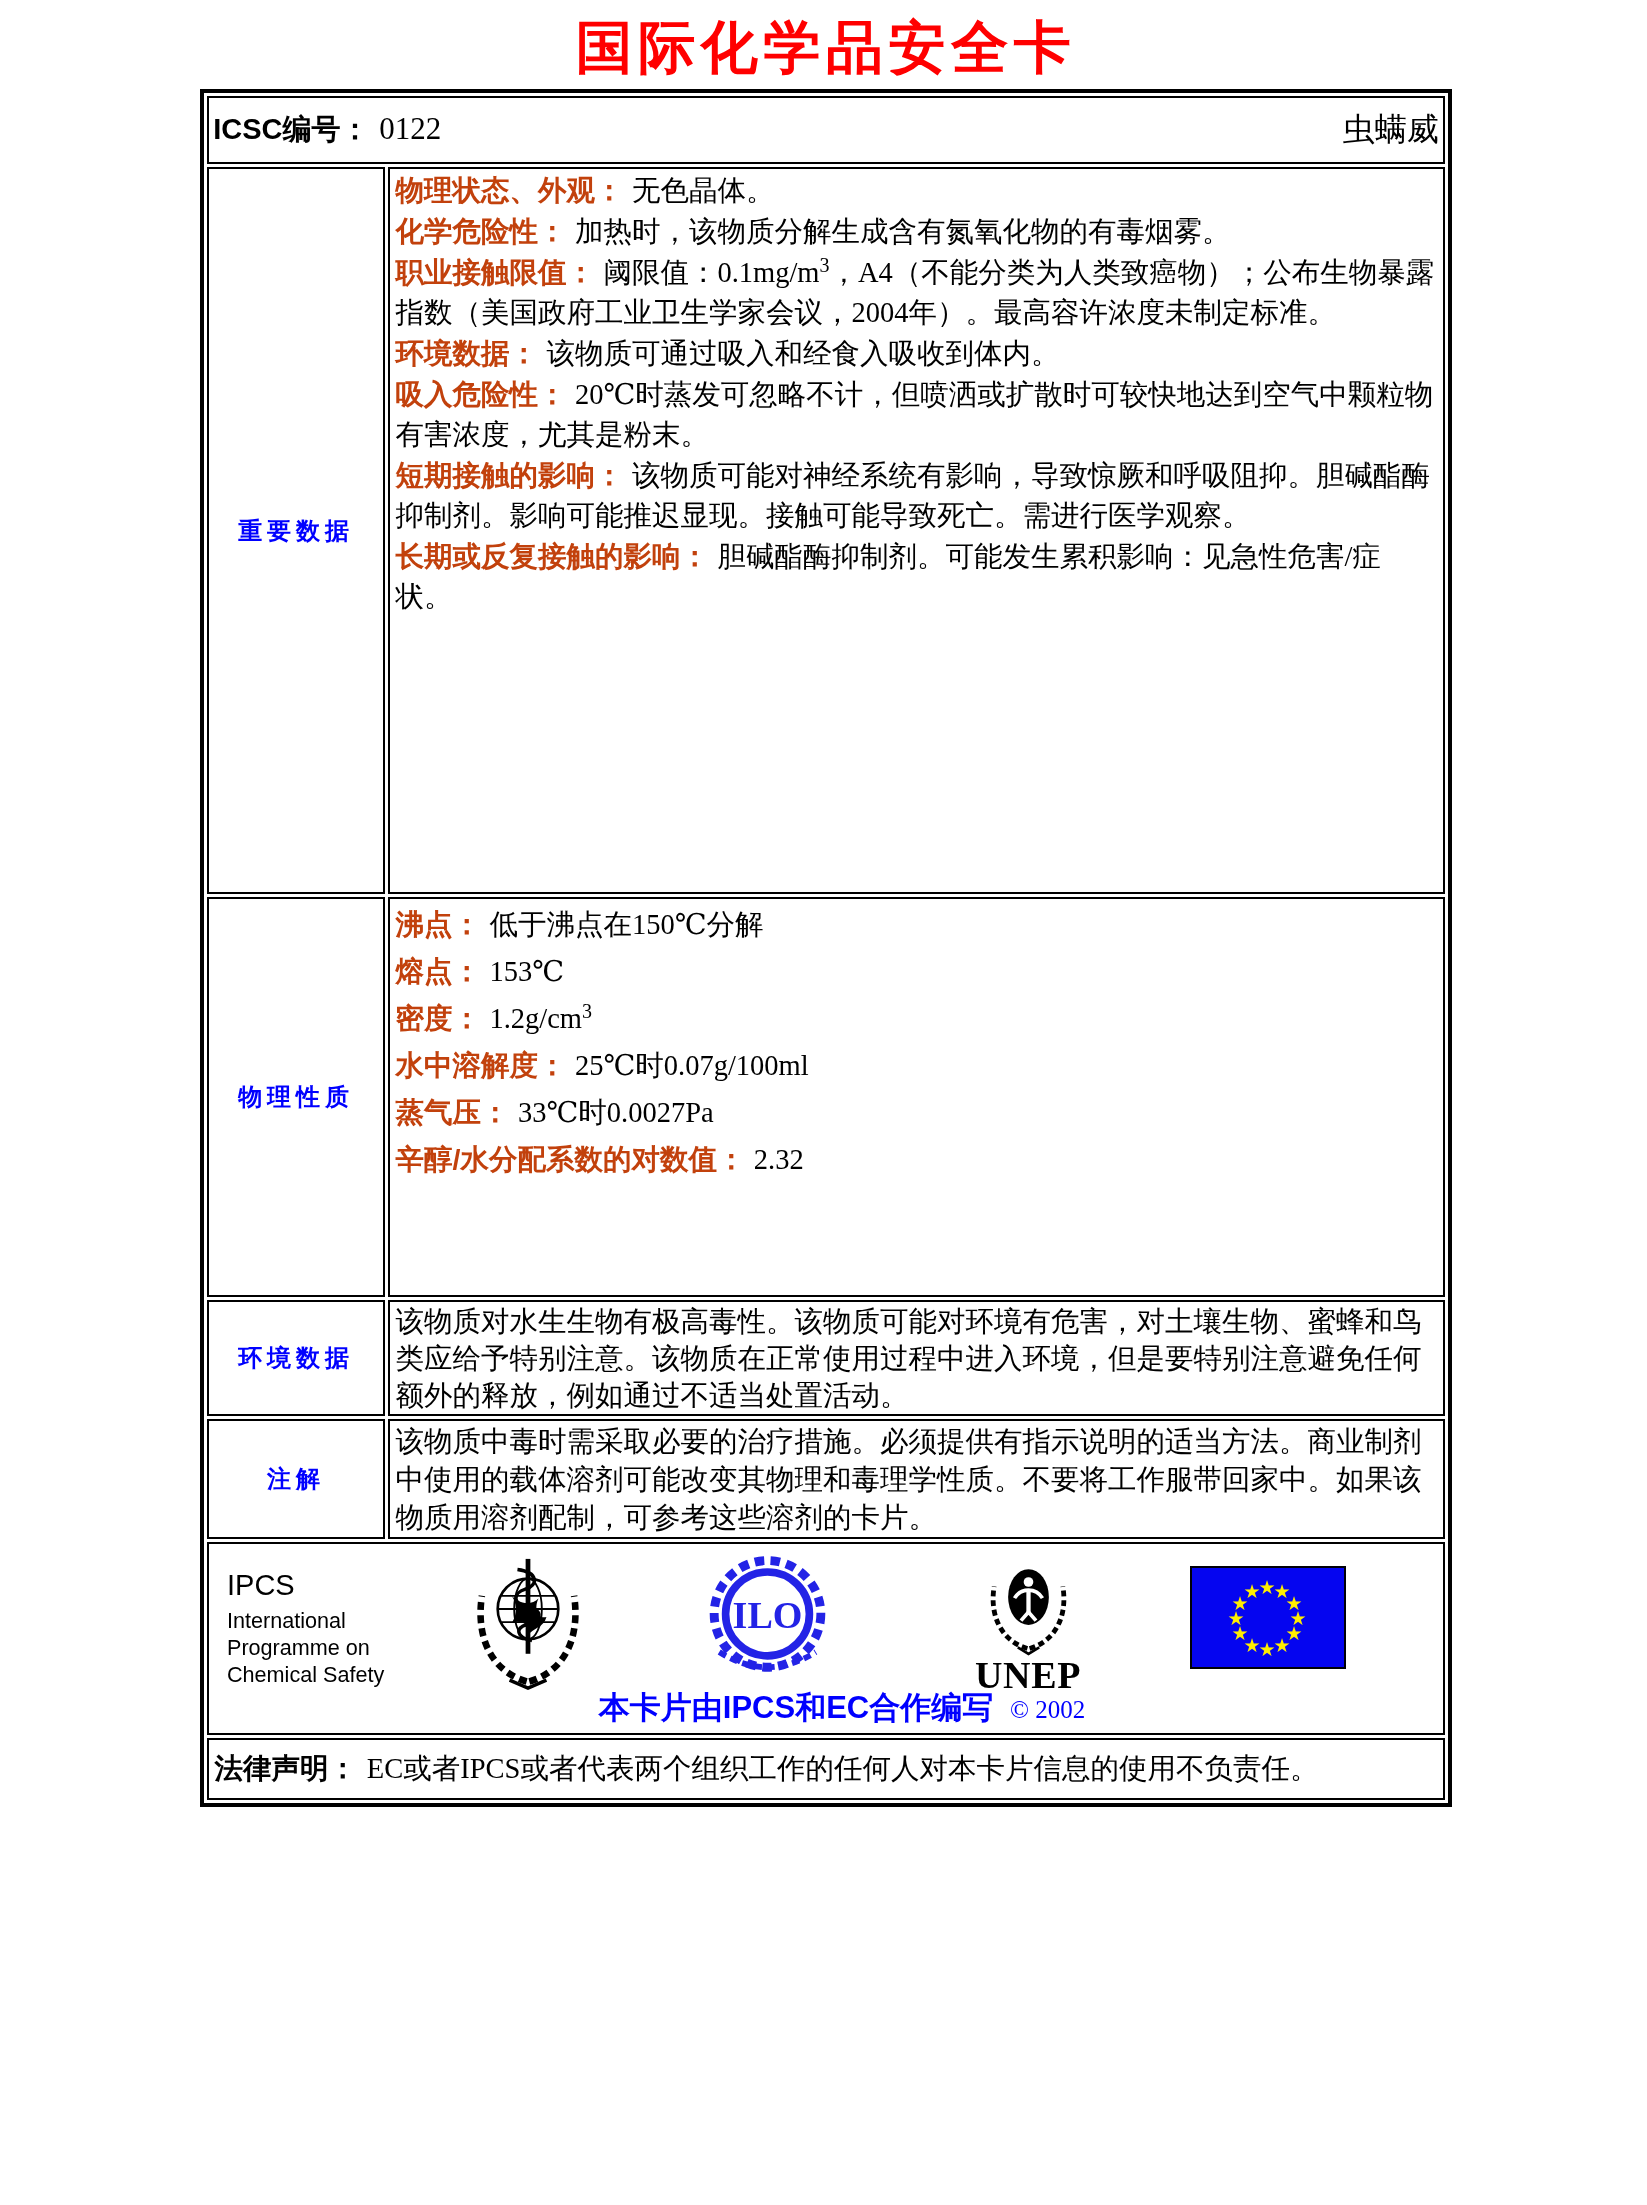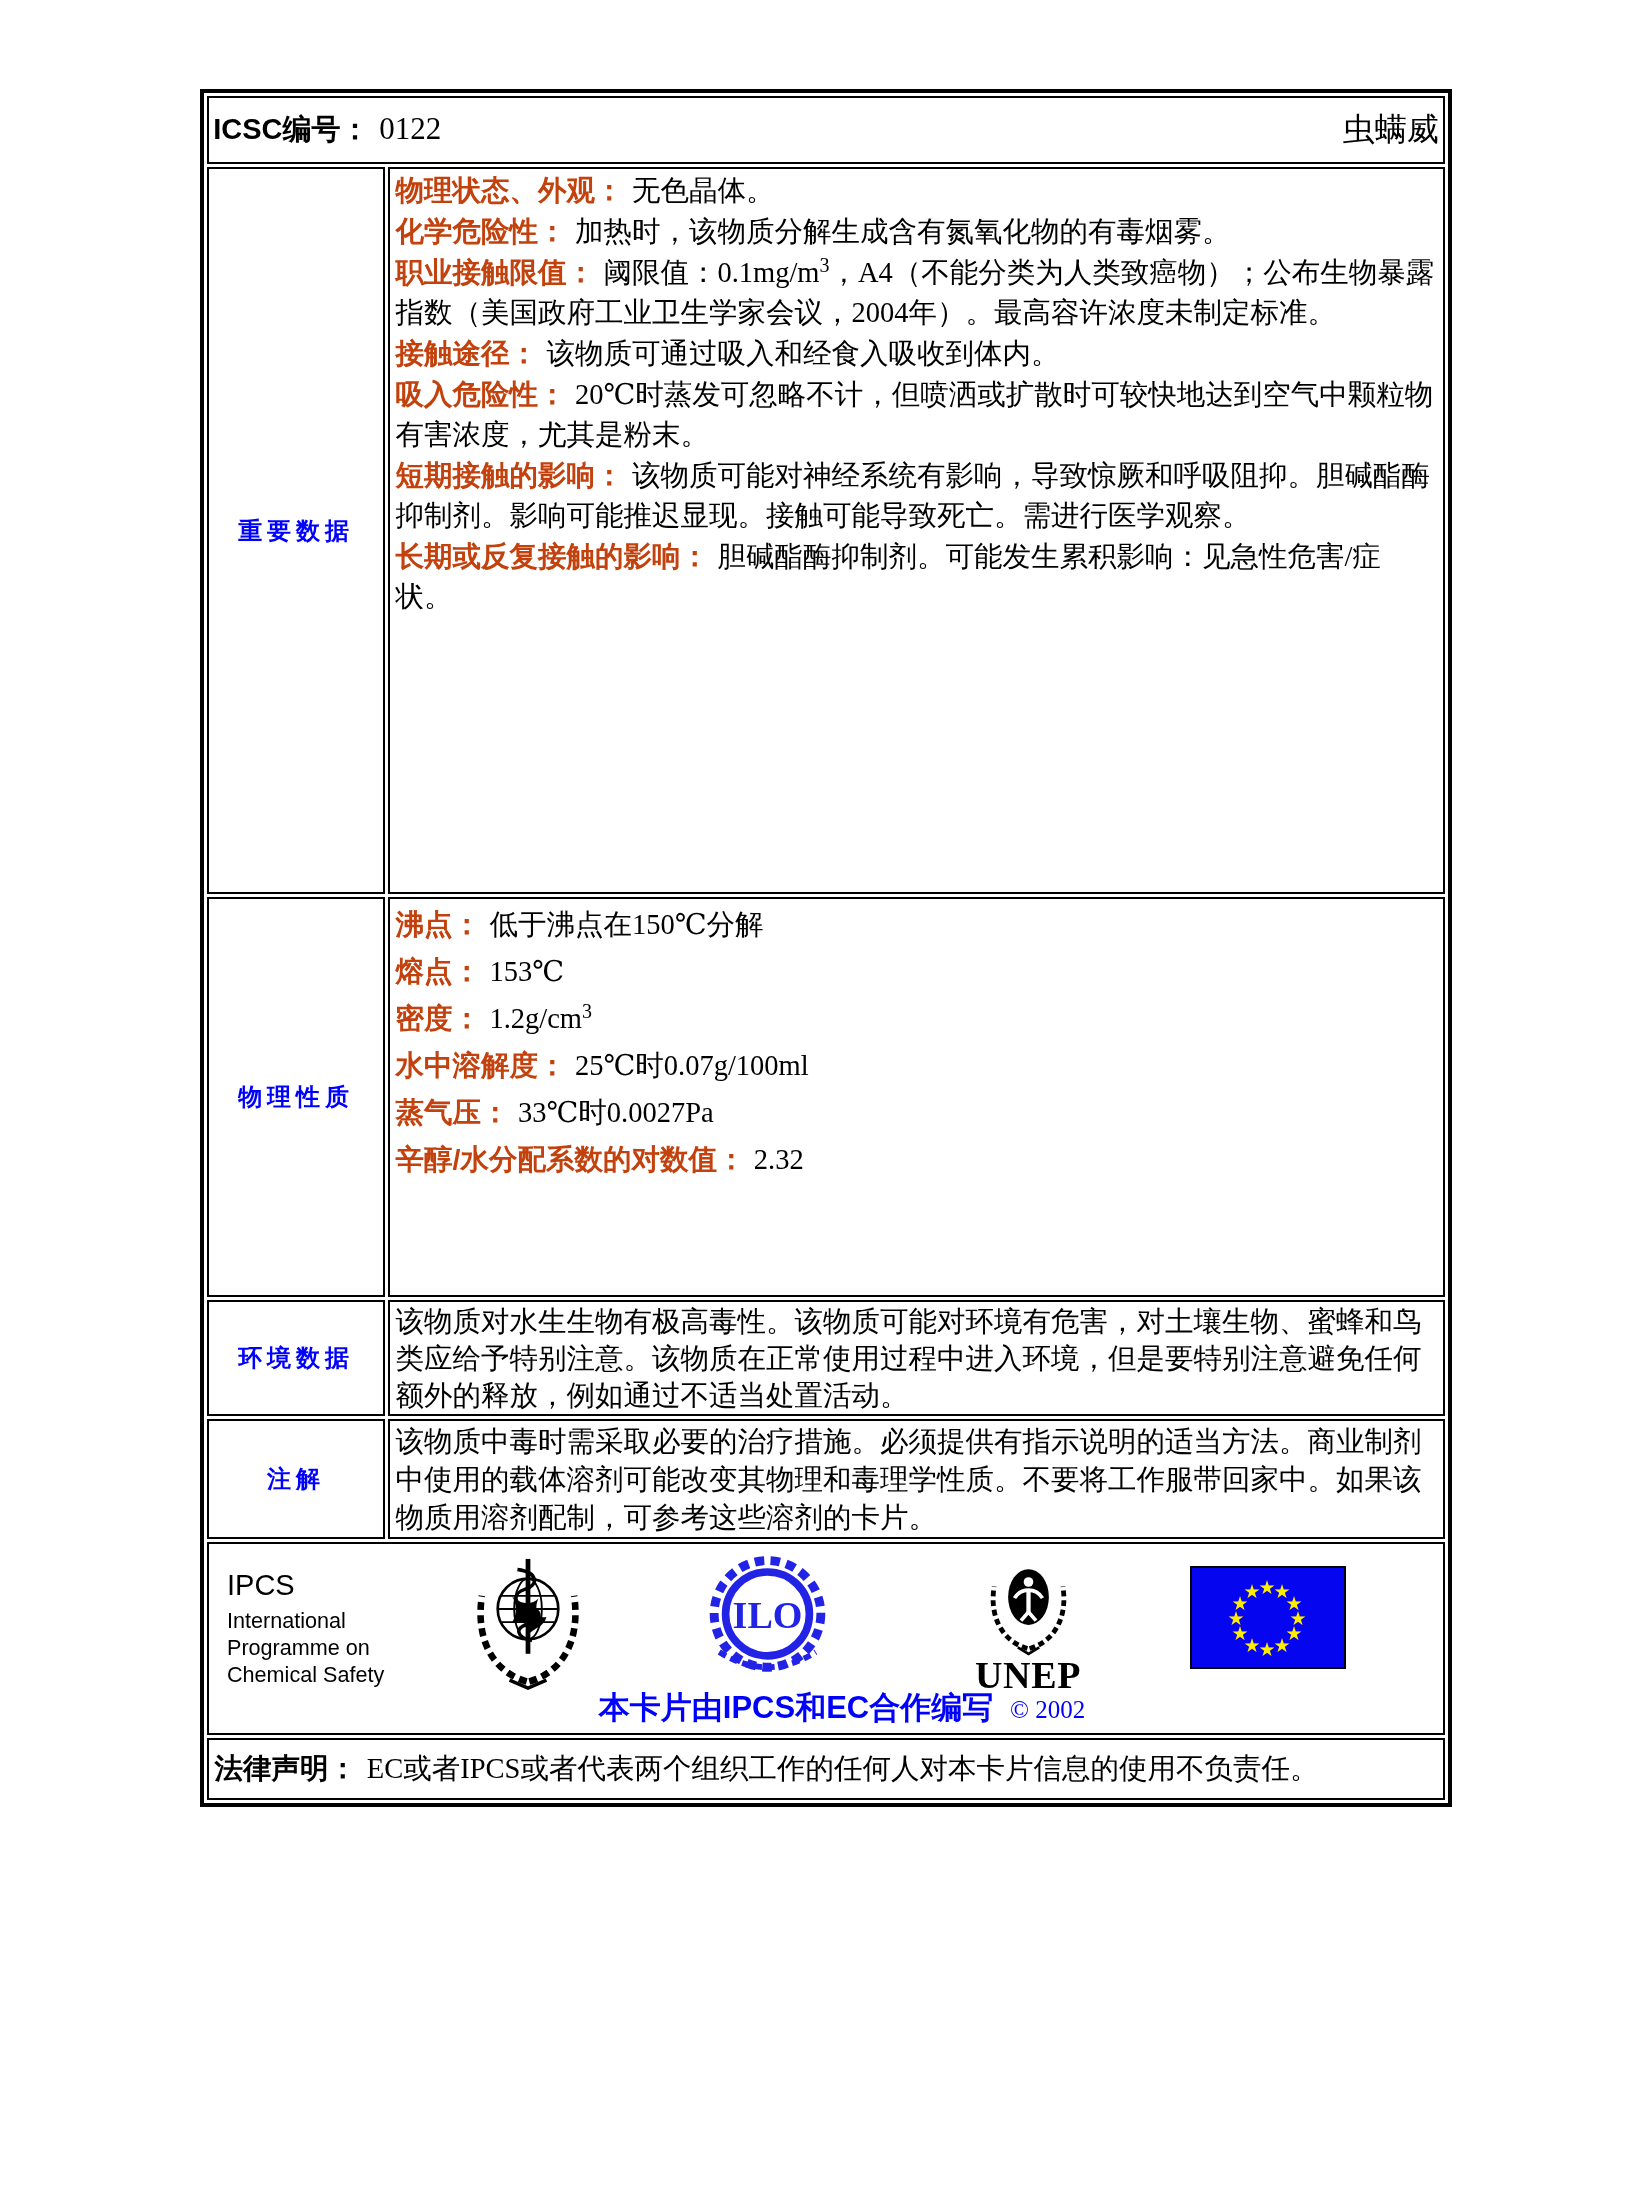--- a/index.html
+++ b/index.html
@@ -68,20 +68,21 @@
   .credit-copy{font-size:25px;margin-left:14px;}
   
   td.legal-cell{height:58px;vertical-align:middle;padding:0 5.6px;font-size:28.5px;}
   .legal-label{font-family:"Liberation Sans","DejaVu Sans",sans-serif;font-weight:bold;margin-right:9.7px;}
 </style>
 </head>
 <body>
 
 <div class="page">
 
+  <h1 class="title">国际化学品安全卡</h1>
 
   <table class="card">
     <colgroup>
         <col class="labelcol">
         <col>
       </colgroup>
 
     <tbody>
         <tr>
       <td colspan="2" class="cell header-cell">
@@ -91,21 +92,21 @@
         </div>
       </td>
     </tr>
 
     <tr>
       <td class="cell label-cell">重要数据</td>
       <td class="cell content-cell important-content">
         <div class="item"><span class="flabel">物理状态、外观：</span><span>无色晶体。</span></div>
         <div class="item"><span class="flabel">化学危险性：</span><span>加热时，该物质分解生成含有氮氧化物的有毒烟雾。</span></div>
         <div class="item"><span class="flabel">职业接触限值：</span><span>阈限值：0.1mg/m</span><sup>3</sup><span>，A4（不能分类为人类致癌物）；公布生物暴露指数（美国政府工业卫生学家会议，2004年）。最高容许浓度未制定标准。</span></div>
-        <div class="item"><span class="flabel">接触途径：</span><span>该物质可通过吸入和经食入吸收到体内。</span></div>
+        <div class="item"><span class="flabel">环境数据：</span><span>该物质可通过吸入和经食入吸收到体内。</span></div>
         <div class="item"><span class="flabel">吸入危险性：</span><span>20℃时蒸发可忽略不计，但喷洒或扩散时可较快地达到空气中颗粒物有害浓度，尤其是粉末。</span></div>
         <div class="item"><span class="flabel">短期接触的影响：</span><span>该物质可能对神经系统有影响，导致惊厥和呼吸阻抑。胆碱酯酶抑制剂。影响可能推迟显现。接触可能导致死亡。需进行医学观察。</span></div>
         <div class="item"><span class="flabel">长期或反复接触的影响：</span><span>胆碱酯酶抑制剂。可能发生累积影响：见急性危害/症状。</span></div>
       </td>
     </tr>
 
     <tr>
       <td class="cell label-cell">物理性质</td>
       <td class="cell content-cell physical-content">
         <div class="item"><span class="flabel">沸点：</span><span>低于沸点在150℃分解</span></div>

